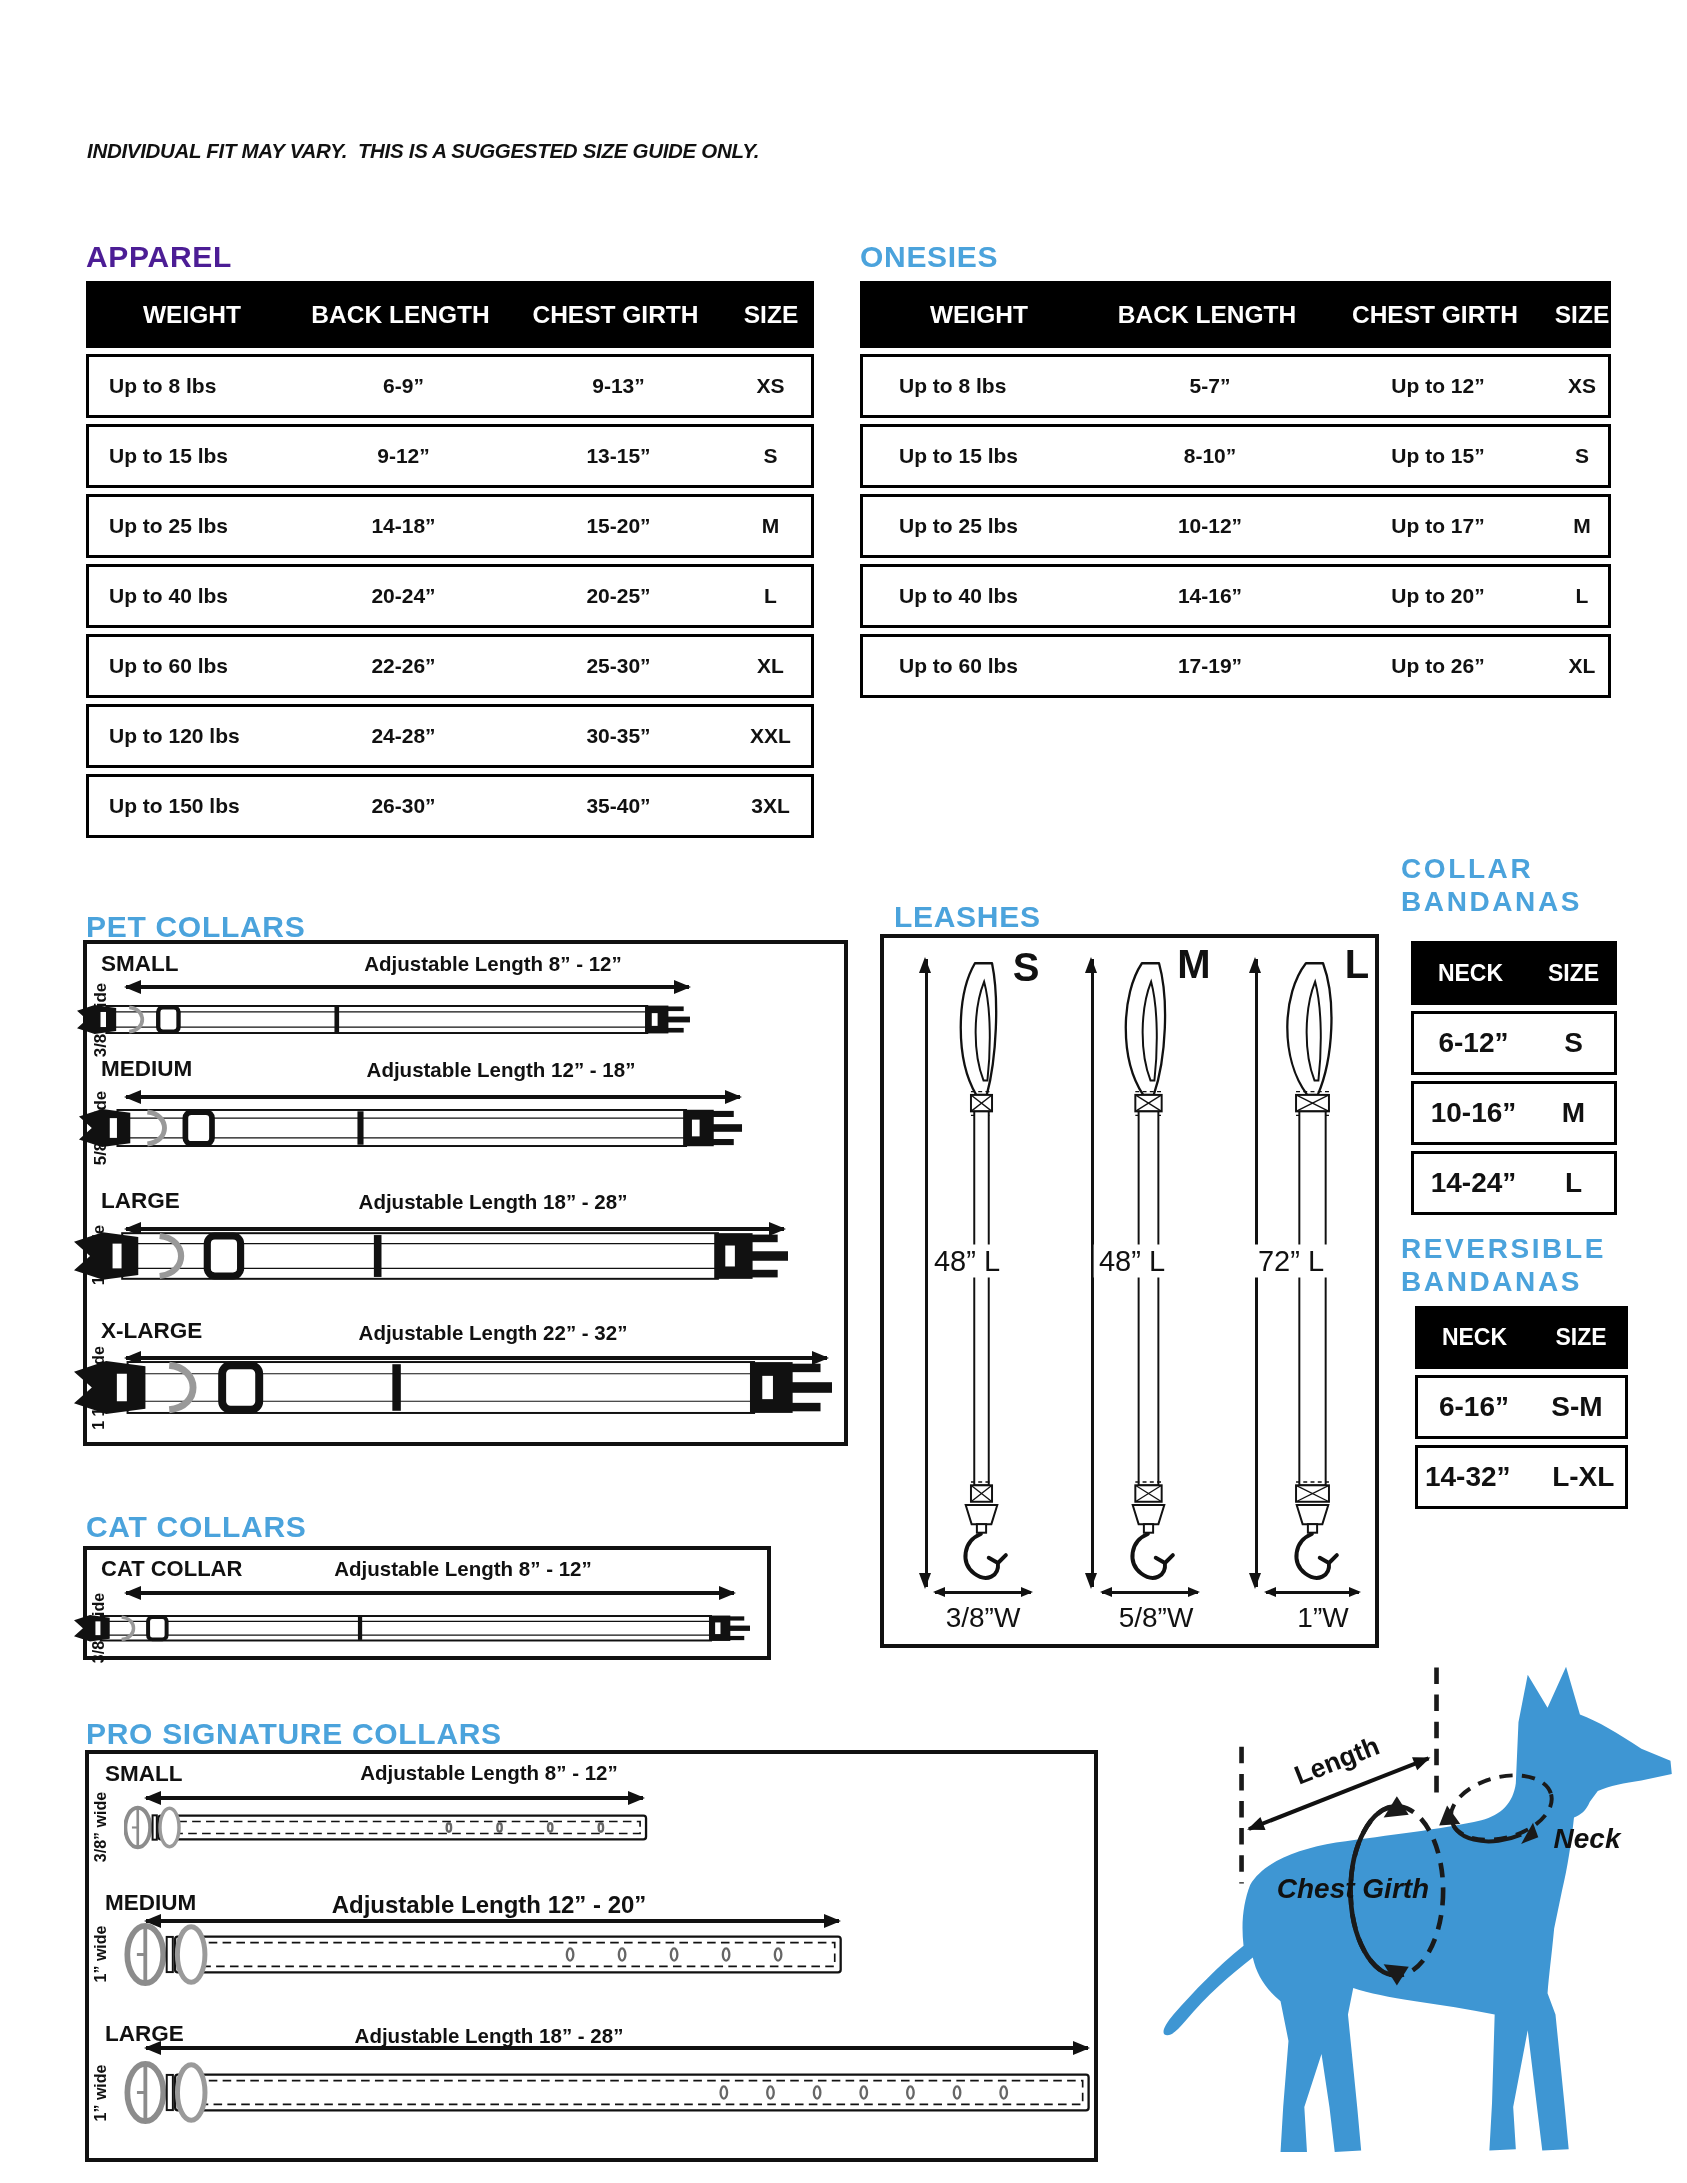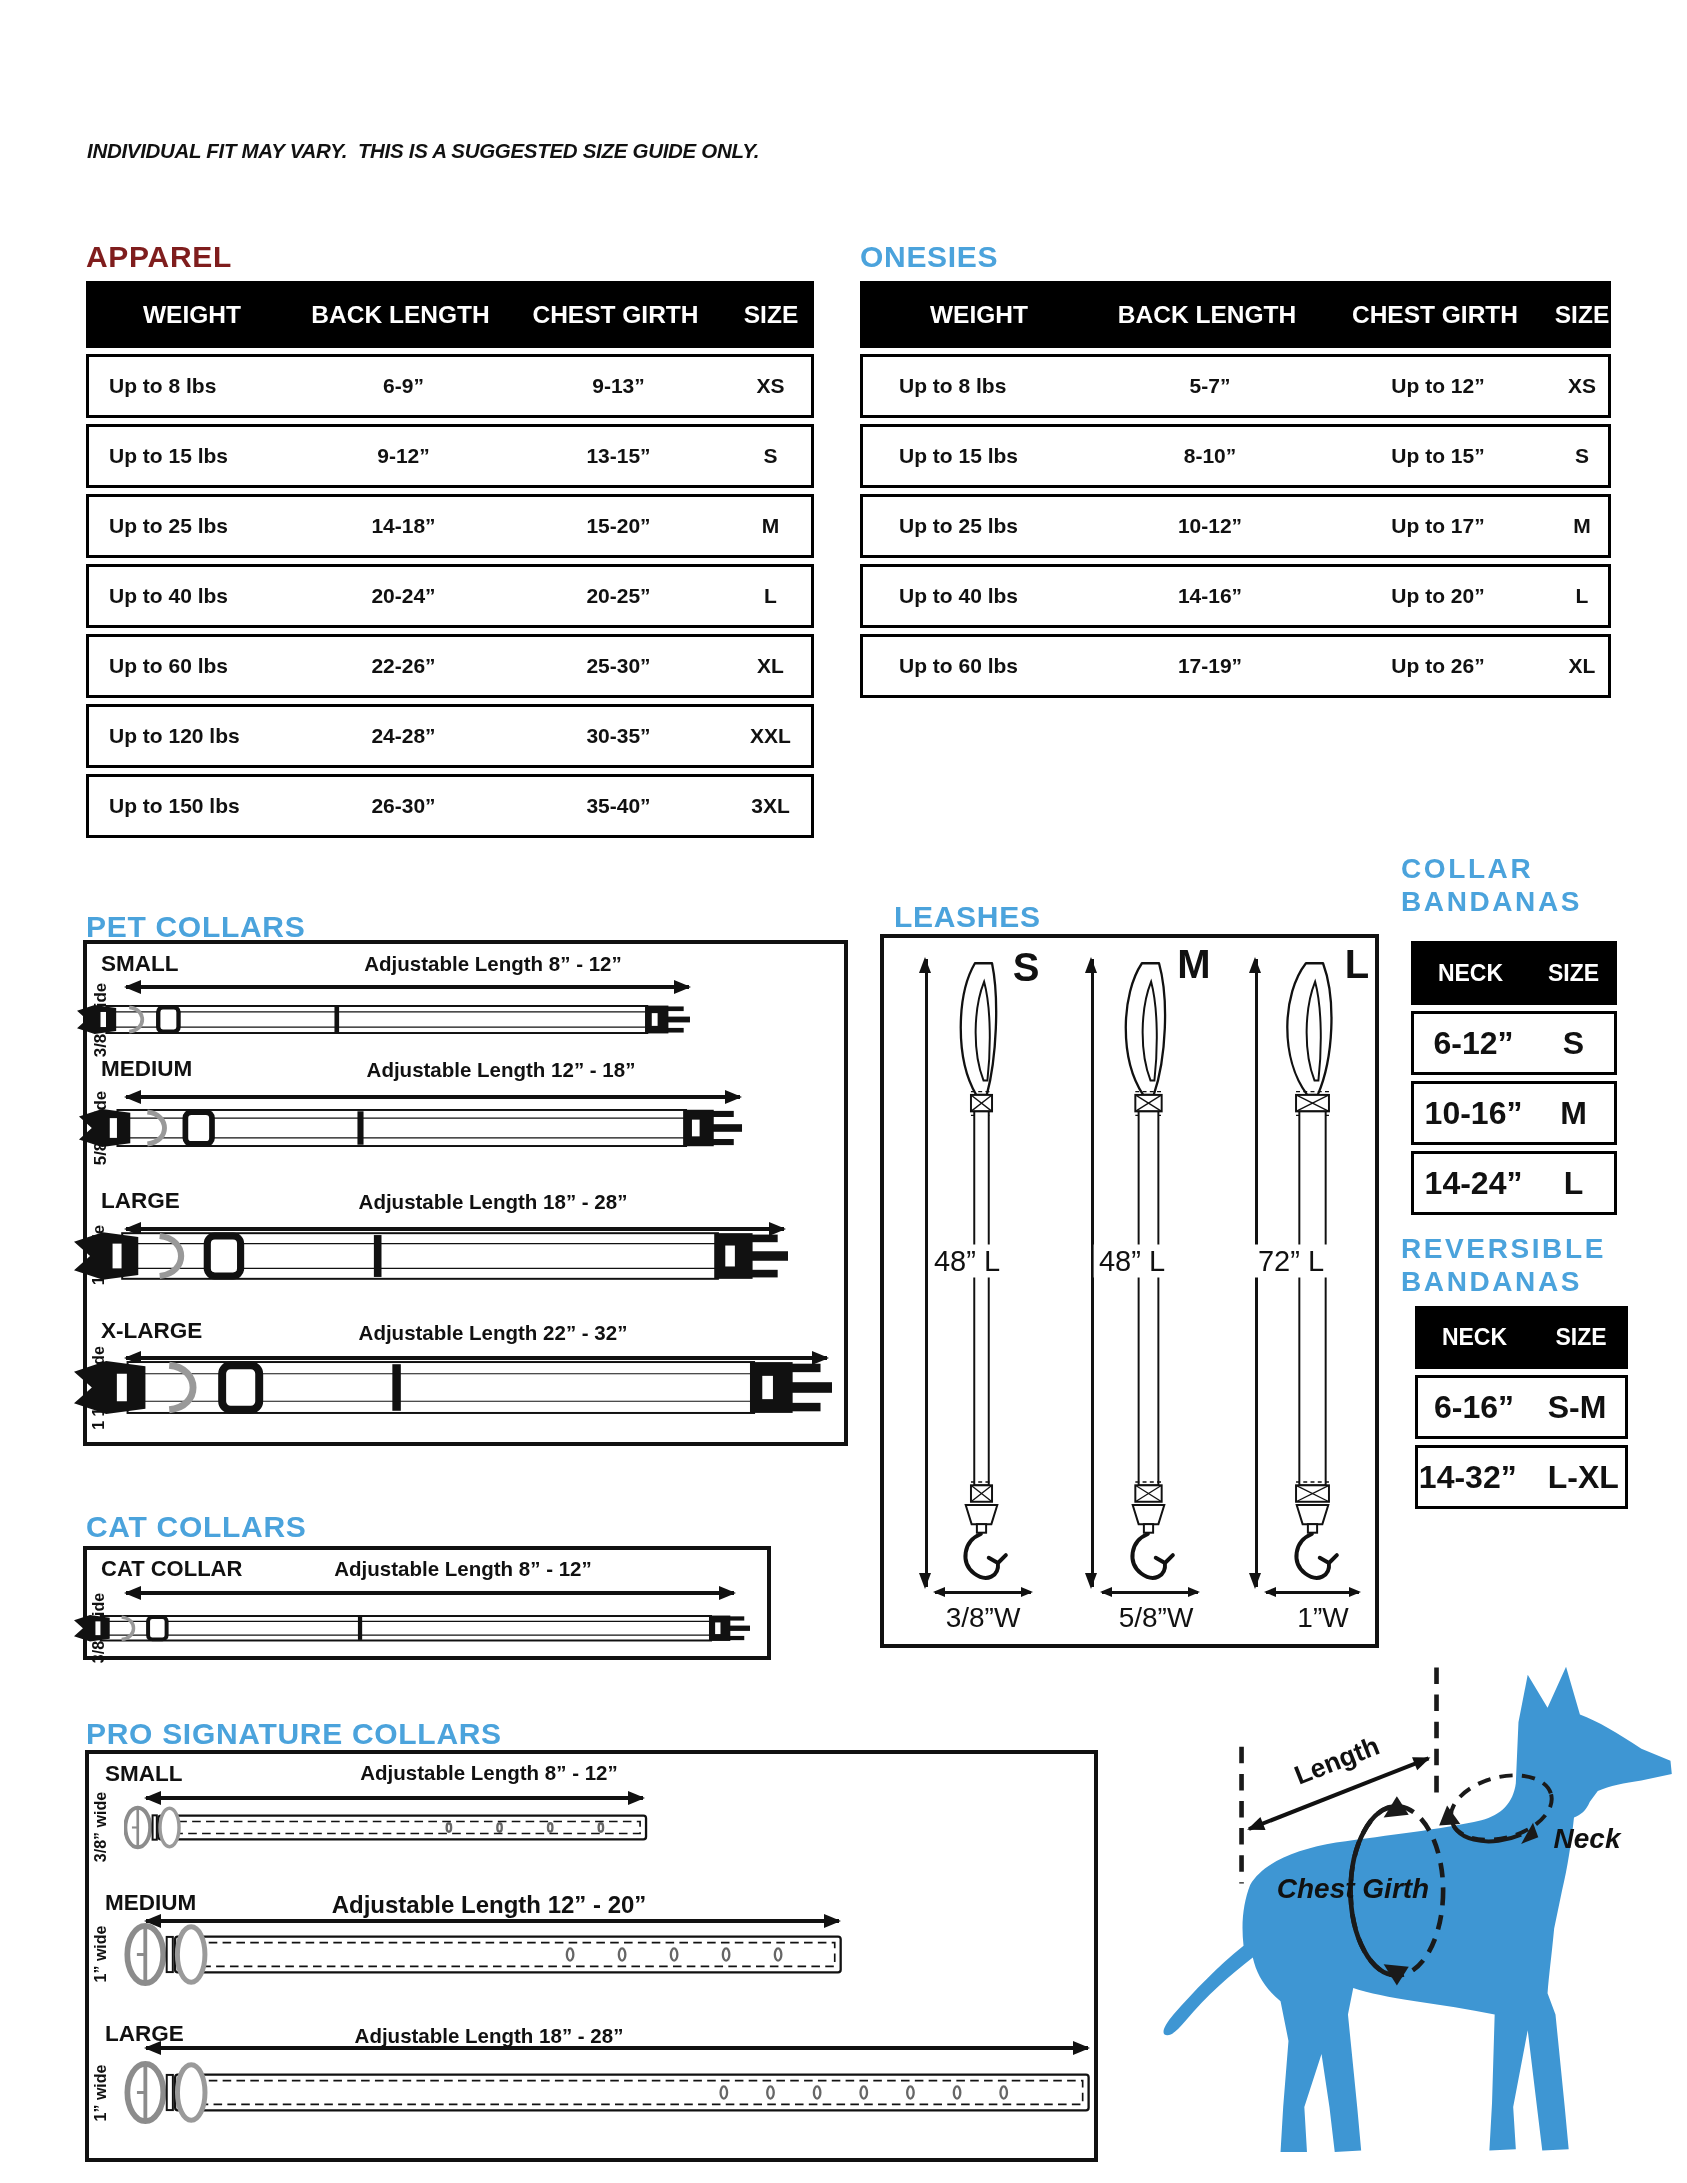--- a/index.html
+++ b/index.html
@@ -14,21 +14,21 @@
   
   .h1{position:absolute;font-size:30px;font-weight:bold;letter-spacing:0.7px;line-height:1.18;}
   
   .tbl{position:absolute;}
   .thead{display:flex;background:#000;color:#fff;align-items:center;}
   .th{font-weight:bold;font-size:24.5px;text-align:center;}
   .trow{display:flex;border:3.3px solid #000;align-items:center;background:#fff;margin-top:6px;}
   .td{font-weight:bold;font-size:21px;text-align:center;white-space:nowrap;}
   .td.left{text-align:left;padding-left:20px;box-sizing:border-box;}
   .btab .th{font-size:23px;}
-  .btab .td{font-size:32px;}
+  .btab .td{font-size:28px;}
   
   .box{position:absolute;border:4px solid #111;background:#fff;box-sizing:border-box;}
   
   .lbl{position:absolute;font-weight:bold;white-space:nowrap;}
   .c{position:absolute;transform:translate(-50%,-50%);font-weight:bold;white-space:nowrap;}
   .cv{position:absolute;transform:translate(-50%,-50%) rotate(-90deg);font-weight:bold;white-space:nowrap;}
   .cr{position:absolute;transform:translate(-50%,-50%) rotate(-21.5deg);font-weight:bold;white-space:nowrap;}
   .it{font-style:italic;}
   .measure{background:#fff;padding:0 5.3px;}
   
@@ -50,21 +50,21 @@
   .draw{position:absolute;}
   .draw svg{display:block;}
 </style>
 </head>
 <body>
 
 <div class="page">
 
   <div class="disclaimer">INDIVIDUAL FIT MAY VARY.  THIS IS A SUGGESTED SIZE GUIDE ONLY.</div>
 
-  <div class="h1" style="left:86px;top:239px;color:#7f1d1d;">APPAREL</div>
+  <div class="h1" style="left:86px;top:239px;color:#4c1d95;">APPAREL</div>
   <div class="tbl" style="left:86px;top:281px;width:728px;">
     <div class="thead" style="height:67px;">
       <span class="th" style="width:212px;">WEIGHT</span>
       <span class="th" style="width:205px;">BACK LENGTH</span>
       <span class="th" style="width:225px;">CHEST GIRTH</span>
       <span class="th" style="width:86px;">SIZE</span>
     </div>
     <div class="trow" style="height:58px;">
       <span class="td left" style="width:212px;">Up to 8 lbs</span>
       <span class="td" style="width:205px;">6-9”</span>

